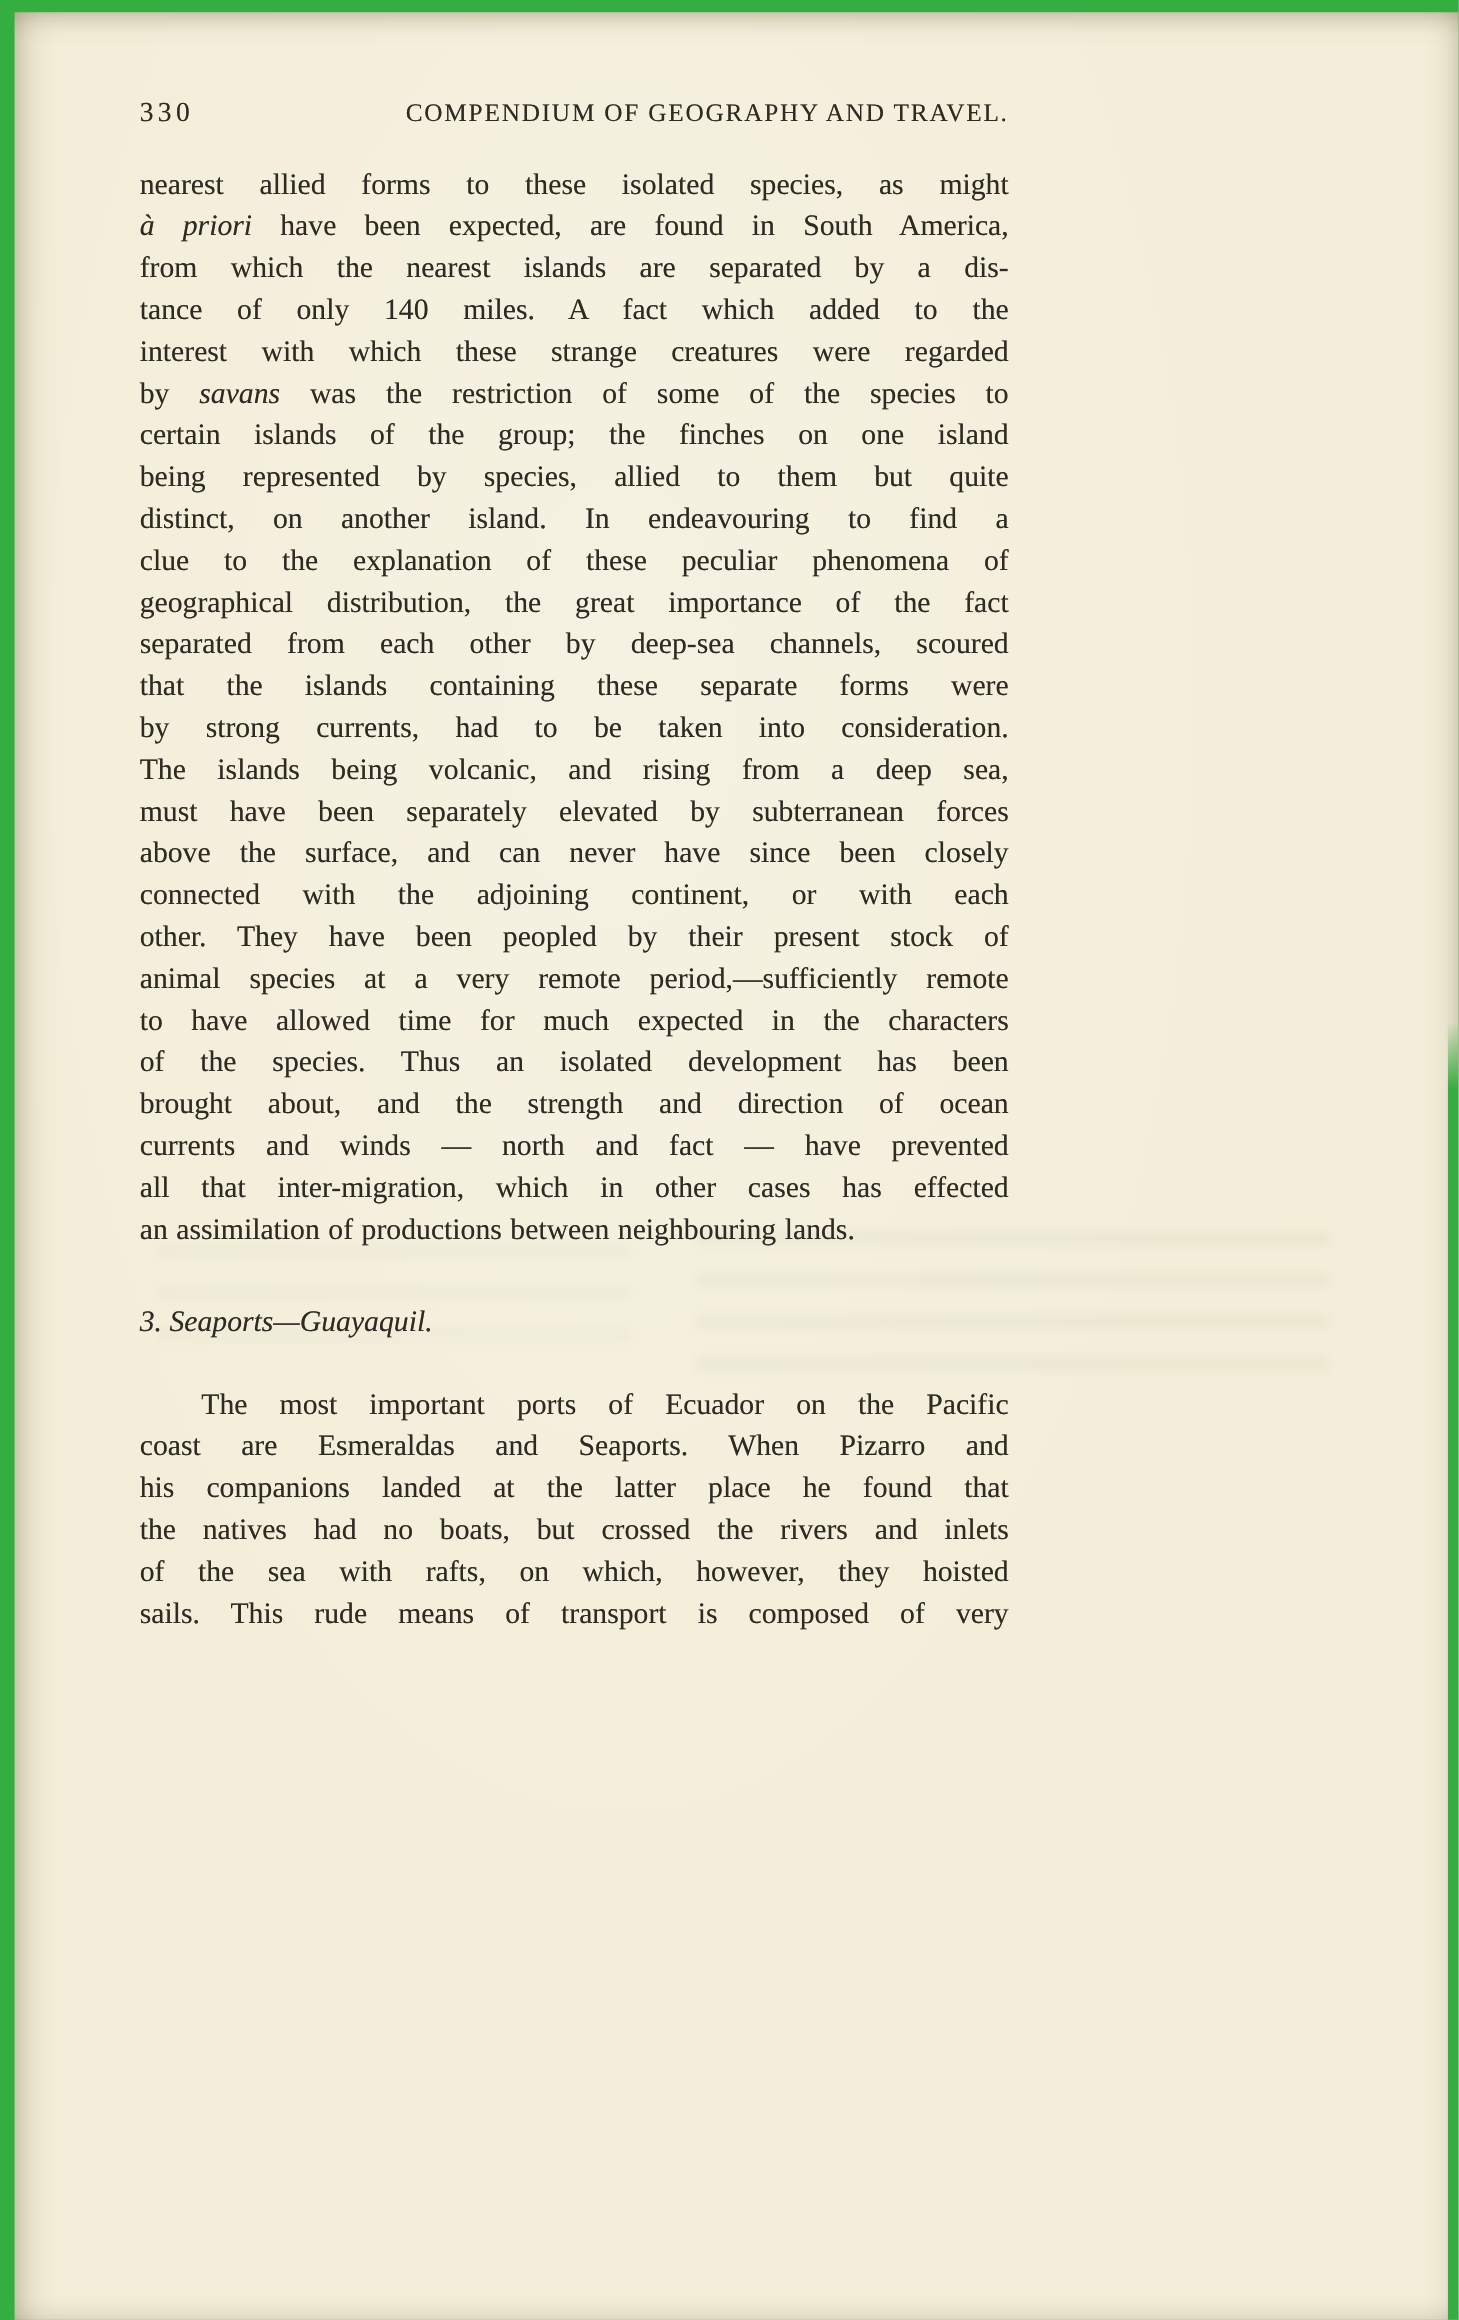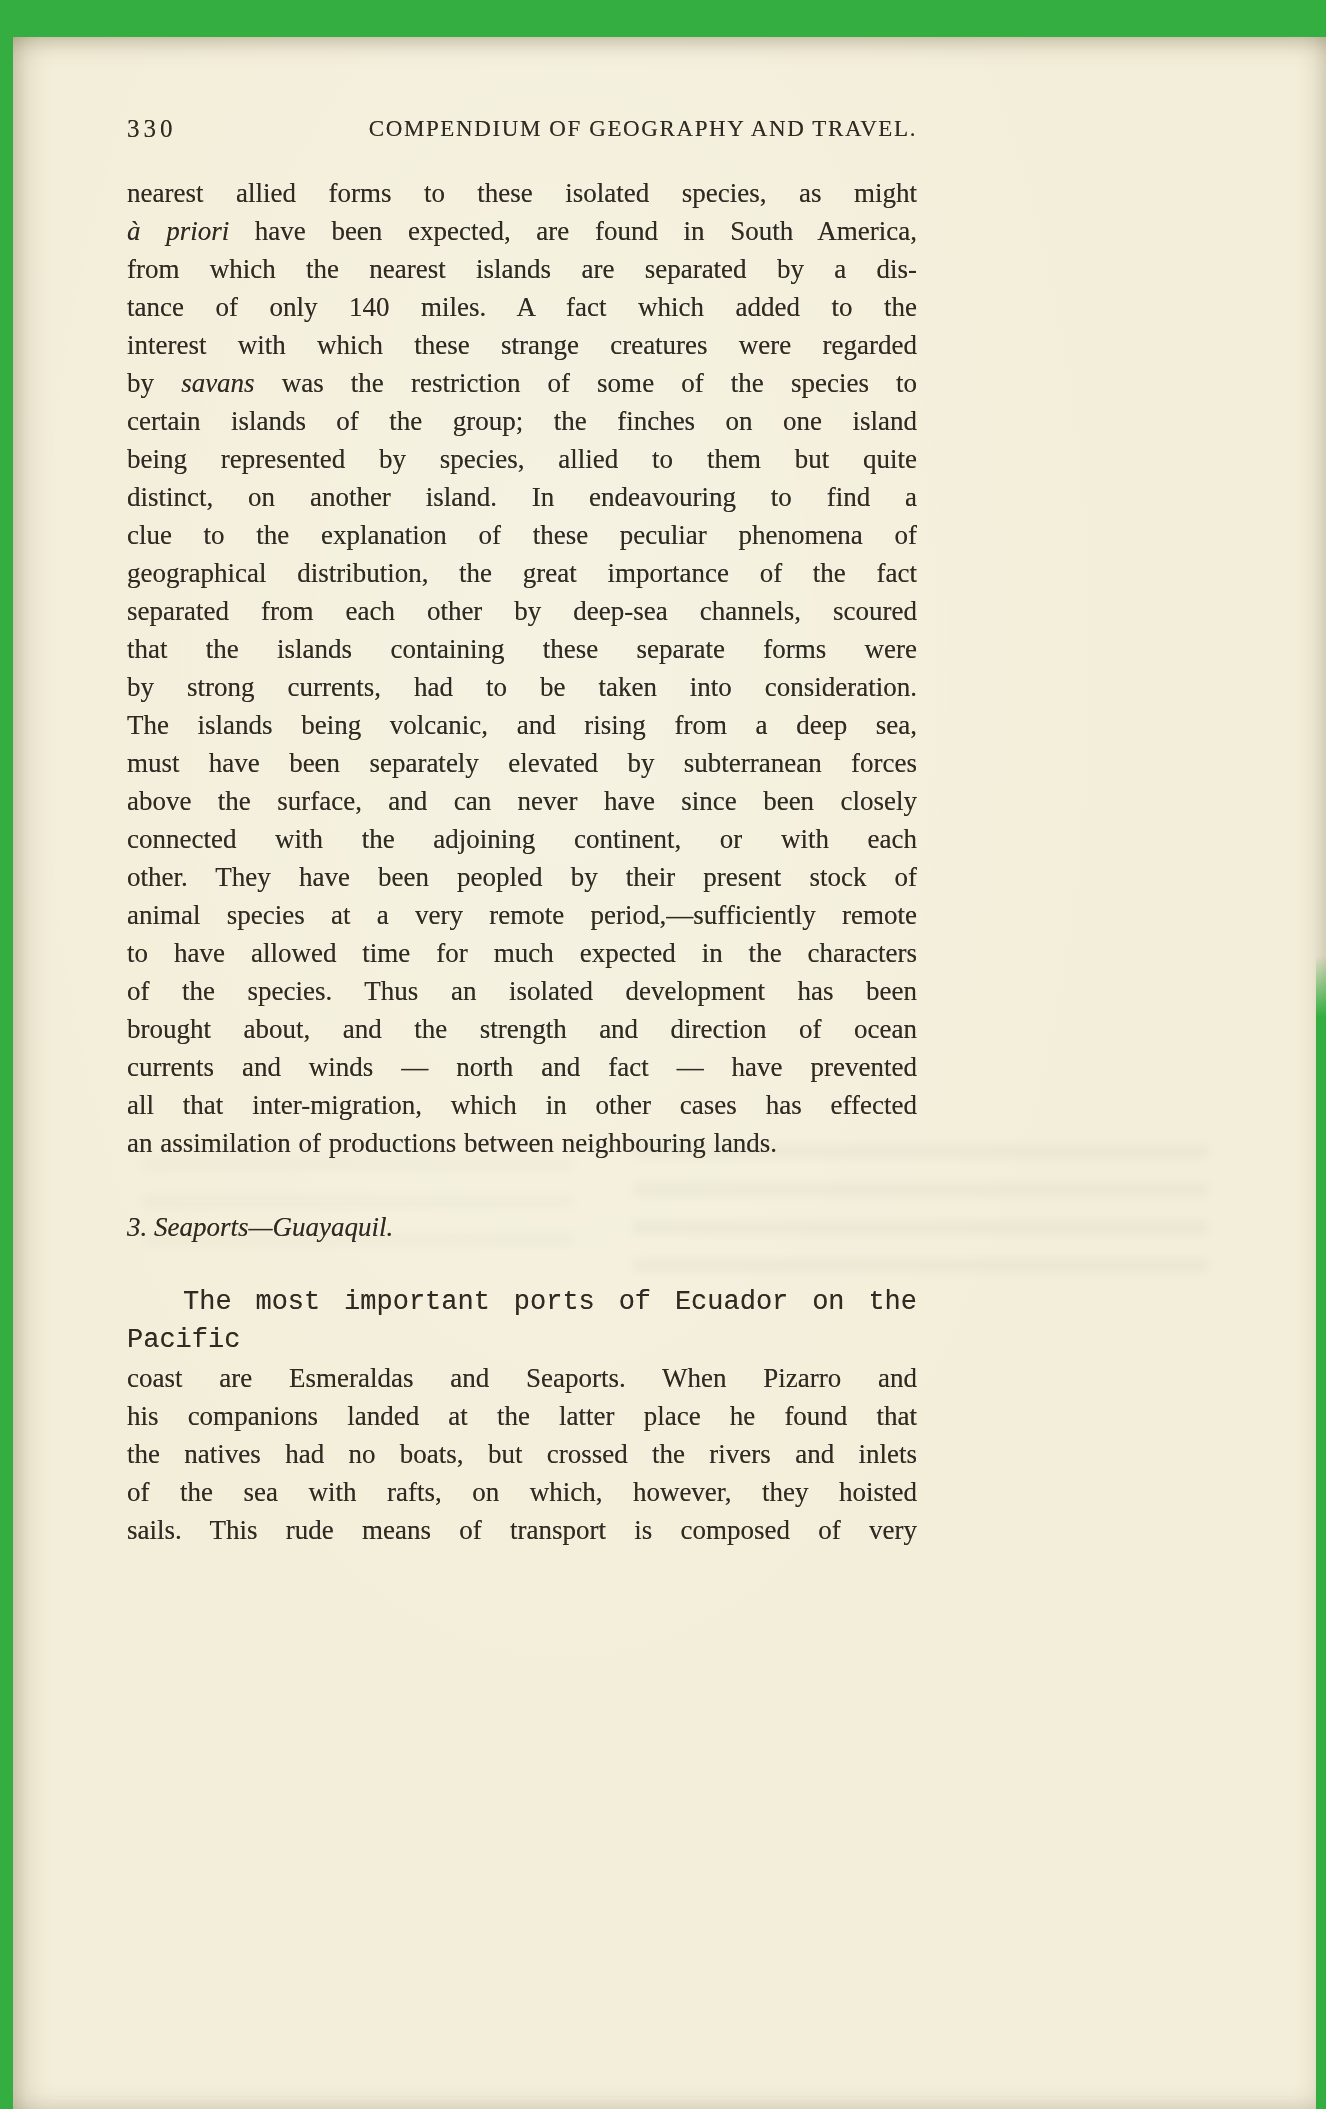--- a/index.html
+++ b/index.html
@@ -11,21 +11,20 @@
     height: 2109px;
     position: relative;
     overflow: hidden;
     background: var(--cover-green, #35ae41);
     font-family: "Liberation Serif", "DejaVu Serif", serif;
   }
   .scan {
     position: absolute;
     inset: 0;
     overflow: hidden;
-    margin-top: 26px;
   }
   
   .strip {
     position: absolute;
     background: var(--cover-green, #35ae41);
     z-index: 5;
   }
   .strip.top    { left: 0; top: 0; width: 1326px; height: 11px; }
   .strip.left   { left: 0; top: 0; width: 13px; height: 2109px; }
   .strip.right  {
@@ -89,21 +88,21 @@
   .para {
     font-size: 27px;
   }
   .ln {
     line-height: 38px;
     text-align: justify;
     text-align-last: justify;
     word-spacing: 1px;
   }
   .ln.pl { text-align-last: left; }
-  .ln.indent { text-indent: 56px; font-family: Liberation Mono, monospace; }
+  .ln.indent { text-indent: 56px; }
   .it { font-style: italic; }
   .sec-heading {
     margin-top: 46px;
     margin-bottom: 37px;
     font-style: italic;
     font-size: 27px;
     line-height: 38px;
   }
 </style>
 </head>

